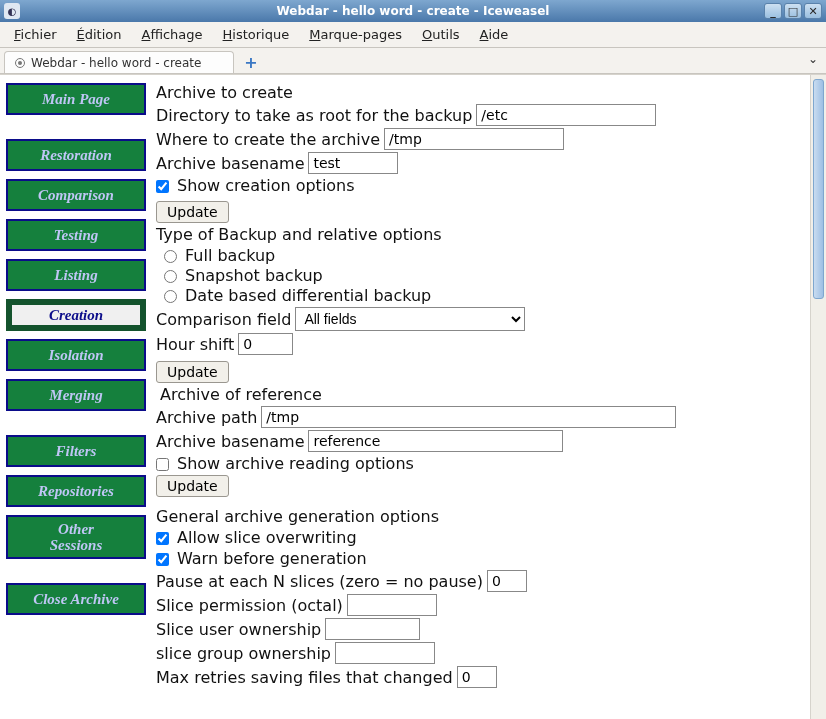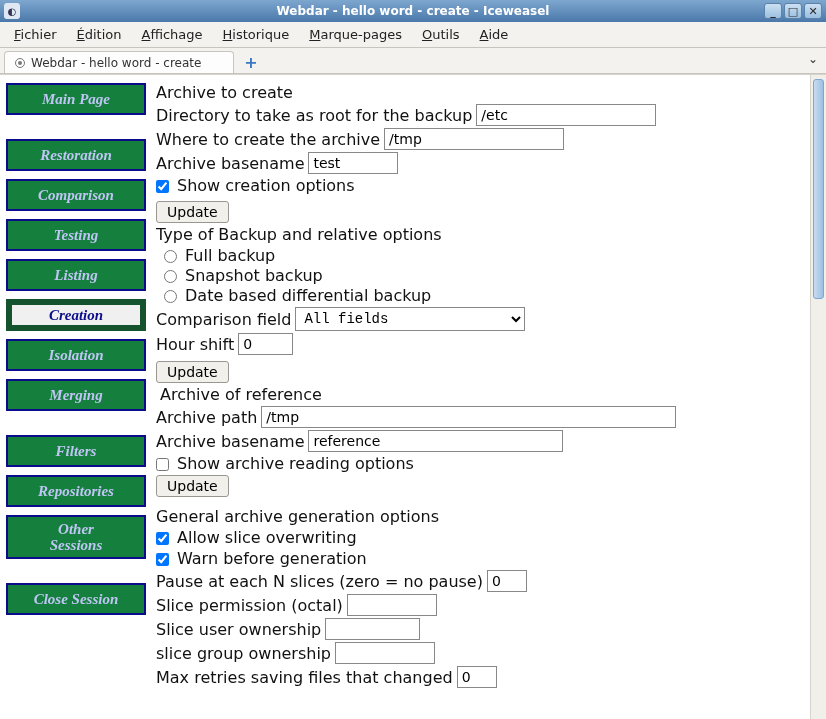--- a/index.html
+++ b/index.html
@@ -97,21 +97,21 @@
   .main label, .main span.lbl { font-size: 16px; }
   .row { margin: 2px 0; display: flex; align-items: center; flex-wrap: wrap; gap: 4px; }
   .heading { margin: 2px 0; }
 
   input[type=text] {
     font-family: inherit; font-size: 14px; padding: 1px 4px; height: 22px;
     border: 1px solid #888; background: #fff;
   }
   input[type=checkbox], input[type=radio] { margin: 0 4px 0 0; transform: translateY(1px); }
   select {
-    font-family: Liberation Mono, monospace; font-size: 14px; height: 24px; border: 1px solid #888; background: #fff;
+    font-family: Liberation Sans, sans-serif; font-size: 14px; height: 24px; border: 1px solid #888; background: #fff;
     padding: 0 4px; min-width: 230px;
   }
   button.upd {
     font-family: inherit; font-size: 14px; padding: 2px 10px;
     background: #f2f0ea; border: 1px solid #9a9790; border-radius: 3px; cursor: pointer;
   }
   .radiostack { margin-left: 8px; }
   .radiostack .row { margin: 1px 0; }
 </style>
 </head>
@@ -154,21 +154,21 @@
       <div class="navbtn">Testing</div>
       <div class="navbtn">Listing</div>
       <div class="navbtn active">Creation</div>
       <div class="navbtn">Isolation</div>
       <div class="navbtn">Merging</div>
       <div class="navgap"></div>
       <div class="navbtn">Filters</div>
       <div class="navbtn">Repositories</div>
       <div class="navbtn tall">Other<br>Sessions</div>
       <div class="navgap"></div>
-      <div class="navbtn">Close Session</div>
+      <div class="navbtn">Close Archive</div>
     </div>
 
   <div class="main">
 
     <div class="heading">Archive to create</div>
     <div class="row">
       <span class="lbl">Directory to take as root for the backup</span>
       <input type="text" style="width: 180px;" value="/etc">
     </div>
     <div class="row">

